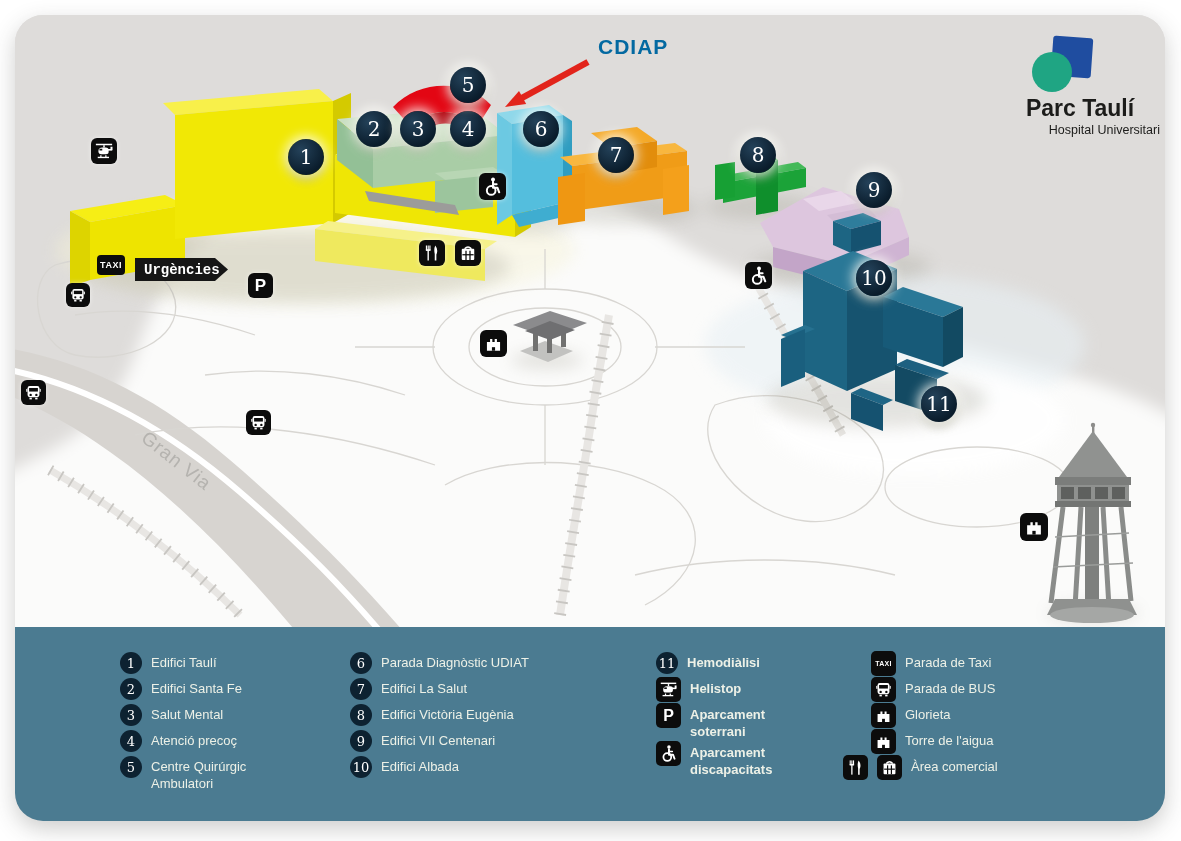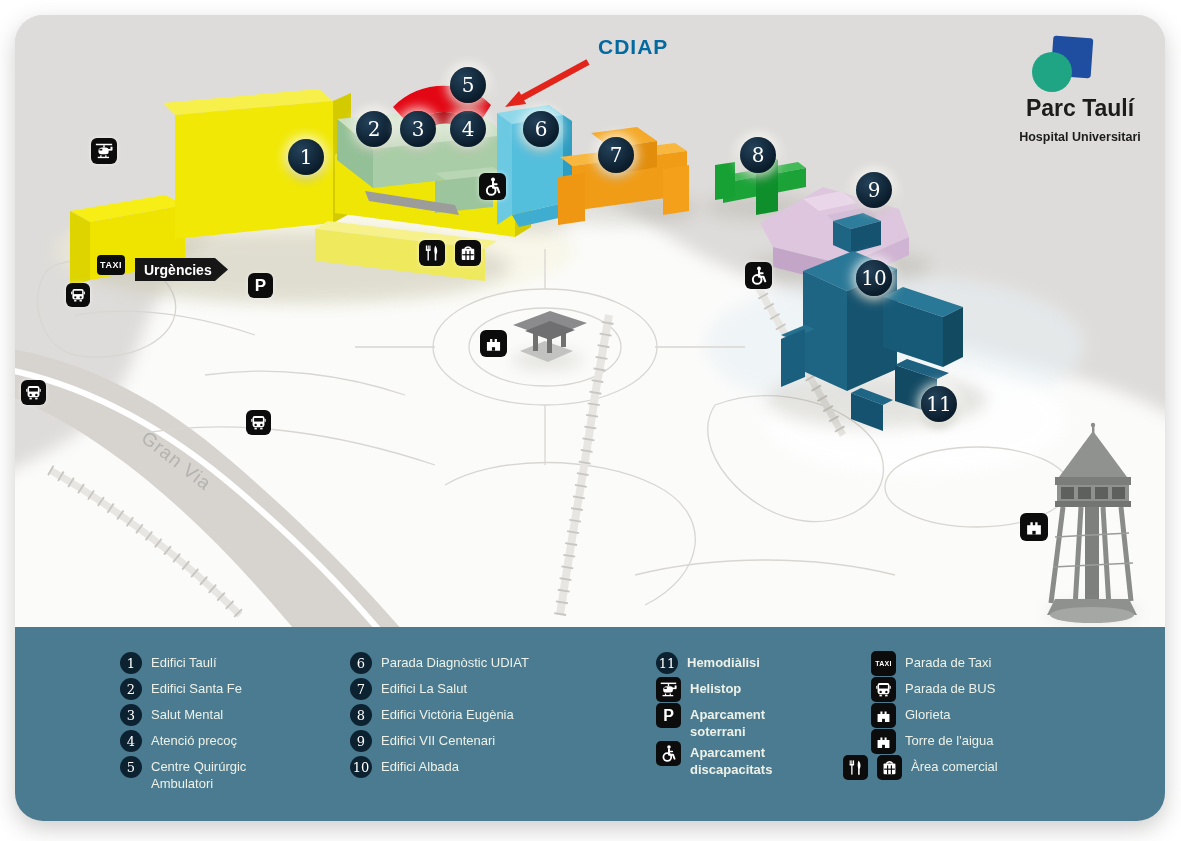--- a/index.html
+++ b/index.html
@@ -29,21 +29,21 @@
     transform:rotate(38deg);letter-spacing:1px;}
   .cdiap{position:absolute;color:#0369a1;font-size:21px;font-weight:bold;
     letter-spacing:1px;z-index:7;}
   
   .logo{position:absolute;left:985px;top:22px;width:160px;text-align:center;z-index:7;}
   .logo-square{position:absolute;left:52px;top:0;width:40px;height:40px;background:#1f4da0;
     border-radius:3px;transform:rotate(4deg);}
   .logo-circle{position:absolute;left:32px;top:15px;width:40px;height:40px;background:#1fa583;
     border-radius:50%;}
   .logo-title{position:relative;margin-top:58px;font-size:23px;font-weight:bold;color:#1c1c1a;}
-  .logo-sub{position:relative;font-size:12.5px;font-weight:bold;color:#1c1c1a;margin-top:8px;}
+  .logo-sub{position:relative;font-size:12.5px;font-weight:normal;color:#1c1c1a;margin-top:1px;text-align:right;}
   
   .legend{position:absolute;left:0;top:612px;width:1150px;height:194px;background:#4b7b91;}
   .lcol{position:absolute;top:24px;display:flex;flex-direction:column;gap:1px;}
   .lrow{display:flex;gap:9px;align-items:flex-start;min-height:25px;}
   .lbadge{width:22px;height:22px;border-radius:50%;background:#0d2231;color:#fff;
     font-family:"DejaVu Serif",serif;font-size:13px;flex-shrink:0;margin-top:1px;
     display:flex;align-items:center;justify-content:center;}
   .licon{width:25px;height:25px;border-radius:5px;background:#0c0c0c;flex-shrink:0;
     display:flex;align-items:center;justify-content:center;color:#fff;}
   .licon.txt{font-size:7px;font-weight:bold;letter-spacing:.3px;}
@@ -306,21 +306,21 @@
     <div class="marker" style="left:906px;top:371px;">11</div>
 
     <div class="micon" style="left:76px;top:123px;width:26px;height:26px;">
       <svg width="20" height="20">
           <use href="#sym-heli"></use>
         </svg>
       </div>
 
     <div class="taxi-sign" style="left:82px;top:240px;width:28px;height:20px;">TAXI</div>
 
-    <div class="urg-tag" style="left:120px;top:243px;width:84px;height:23px;">Urgències</div>
+    <div class="urg-tag" style="left:120px;top:243px;width:84px;height:23px;font-family:Liberation Mono, monospace;">Urgències</div>
 
     <div class="micon" style="left:233px;top:258px;width:25px;height:25px;color:#fff;font-weight:bold;font-size:17px;">P</div>
 
     <div class="micon" style="left:51px;top:268px;width:24px;height:24px;">
       <svg width="18" height="18">
           <use href="#sym-bus"></use>
         </svg>
       </div>
     <div class="micon" style="left:6px;top:365px;width:25px;height:25px;">
       <svg width="19" height="19">

